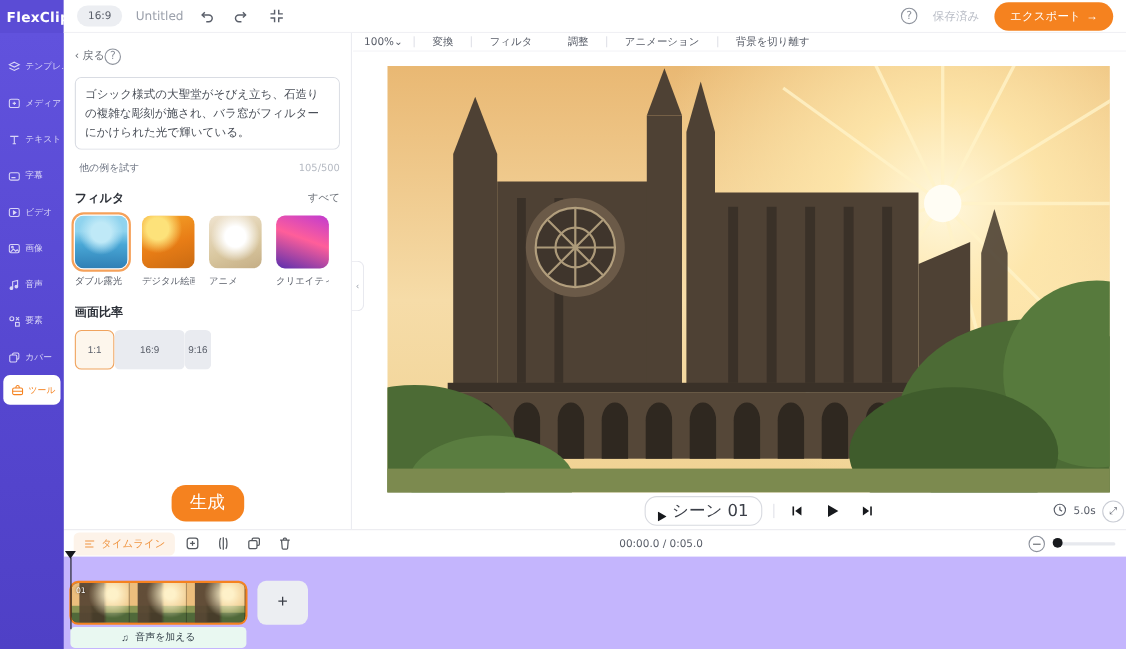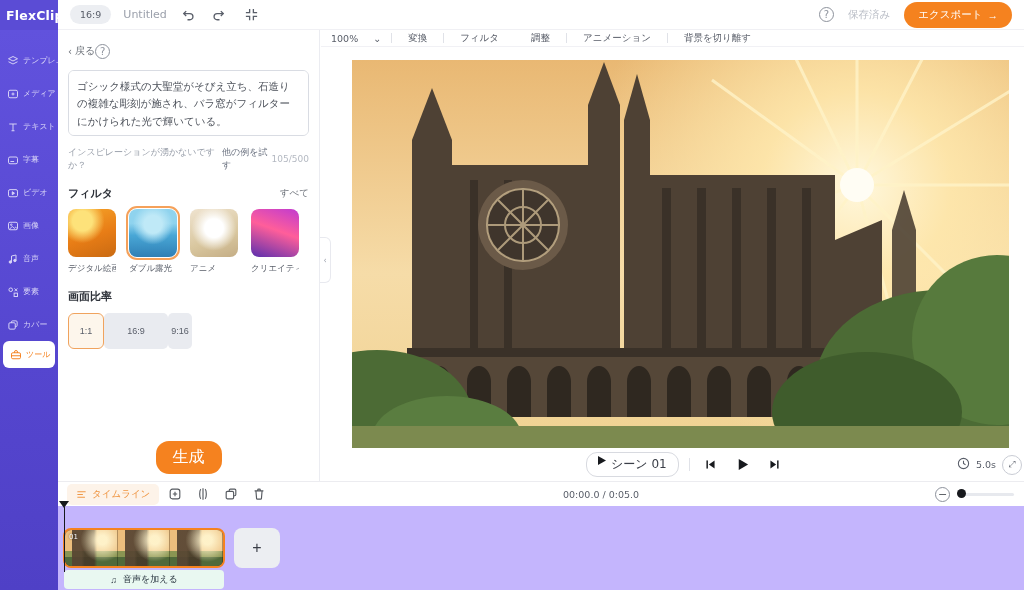--- a/index.html
+++ b/index.html
@@ -61,29 +61,29 @@
   .ratio-btn.r916 { width:24px; }
   .generate-btn { position:absolute; left:50%; transform:translateX(-50%); bottom:7px; background:#f5821f;
                   color:#fff; border:none; border-radius:13px; font-size:16px; padding:6px 17px; cursor:pointer; }
   #panel-collapse { position:absolute; left:320px; top:237px; width:11px; height:46px; background:#fff;
                     border:1px solid #e8e9ef; border-left:none; border-radius:0 6px 6px 0; z-index:4;
                     display:flex; align-items:center; justify-content:center; color:#9ba0ab; font-size:8px; cursor:pointer; }
 
   
   #canvas-toolbar { position:absolute; left:321px; top:30px; right:0; height:17px; display:flex; align-items:center;
                     font-size:9.5px; color:#585d68; border-bottom:1px solid #f1f1f5; background:#fff; }
-  .zoom-select { display:flex; align-items:center; gap:15px; padding:0 10px; cursor:pointer; }
+  .zoom-select { display:flex; align-items:center; gap:0; padding:0 10px; cursor:pointer; }
   .tb-divider { width:1px; height:10px; background:#e0e2e8; }
   .tb-item { padding:0 16px; cursor:pointer; white-space:nowrap; }
   #stage { position:absolute; left:321px; top:47px; right:0; height:401px; background:#fff; }
   #canvas { position:absolute; left:31px; top:13px; width:657px; height:388px; overflow:hidden; }
   #playback { position:absolute; left:321px; top:448px; right:0; height:33px; display:flex; align-items:center; background:#fff; }
   .pb-center { position:absolute; left:265px; display:flex; align-items:center; gap:10px; }
-  .scene-pill { display:flex; align-items:flex-start; gap:5px; border:1px solid #d8dae0; border-radius:11px;
-                padding:3px 11px; font-size:12px; color:#3a3e47; background:#fff; cursor:pointer; }
+  .scene-pill { display:flex; align-items:flex-end; gap:5px; border:1px solid #d8dae0; border-radius:11px;
+                padding:3px 11px; font-size:15px; color:#3a3e47; background:#fff; cursor:pointer; }
   .pb-divider { width:1px; height:13px; background:#e0e2e8; }
   .pb-btn { width:22px; height:22px; display:flex; align-items:center; justify-content:center; cursor:pointer; }
   .pb-btn svg { fill:#17191d; }
   .pb-right { position:absolute; right:14px; display:flex; align-items:center; gap:6px; color:#585d68; font-size:9.5px; }
   .clock svg { stroke:#585d68; fill:none; stroke-width:1.3; }
   .expand-circ { width:20px; height:20px; border:1px solid #c9ccd4; border-radius:50%; display:flex; align-items:center;
                  justify-content:center; color:#585d68; font-size:9px; margin-right:-12px; cursor:pointer; }
 
   
   #timeline-bar { position:absolute; left:58px; top:481px; right:0; height:25px; background:#fff;
@@ -231,36 +231,35 @@
 <div id="left-panel">
   <div class="panel-head">
     <span class="back-link">
       <span>‹</span>
       <span>戻る</span>
     </span>
     <span class="help-circle">?</span>
   </div>
   <textarea class="prompt-box" style="">ゴシック様式の大聖堂がそびえ立ち、石造りの複雑な彫刻が施され、バラ窓がフィルターにかけられた光で輝いている。</textarea>
   <div class="hint-row">
-    <span>インスピレーションが湧かないですか？</span>
     <span class="try-link">他の例を試す</span>
     <span class="counter">105/500</span>
   </div>
   <div class="section-row">
     <span class="section-label">フィルタ</span>
     <span class="all-link">すべて</span>
   </div>
   <div class="styles-row">
+    <div class="style-item selected">
+      <div class="style-thumb thumb-double"></div>
+      <div class="style-name">ダブル露光</div>
+    </div>
     <div class="style-item">
       <div class="style-thumb thumb-digital"></div>
       <div class="style-name">デジタル絵画</div>
-    </div>
-    <div class="style-item selected">
-      <div class="style-thumb thumb-double"></div>
-      <div class="style-name">ダブル露光</div>
     </div>
     <div class="style-item">
       <div class="style-thumb thumb-anime"></div>
       <div class="style-name">アニメ</div>
     </div>
     <div class="style-item">
       <div class="style-thumb thumb-creative"></div>
       <div class="style-name">クリエイティブ</div>
     </div>
   </div>

